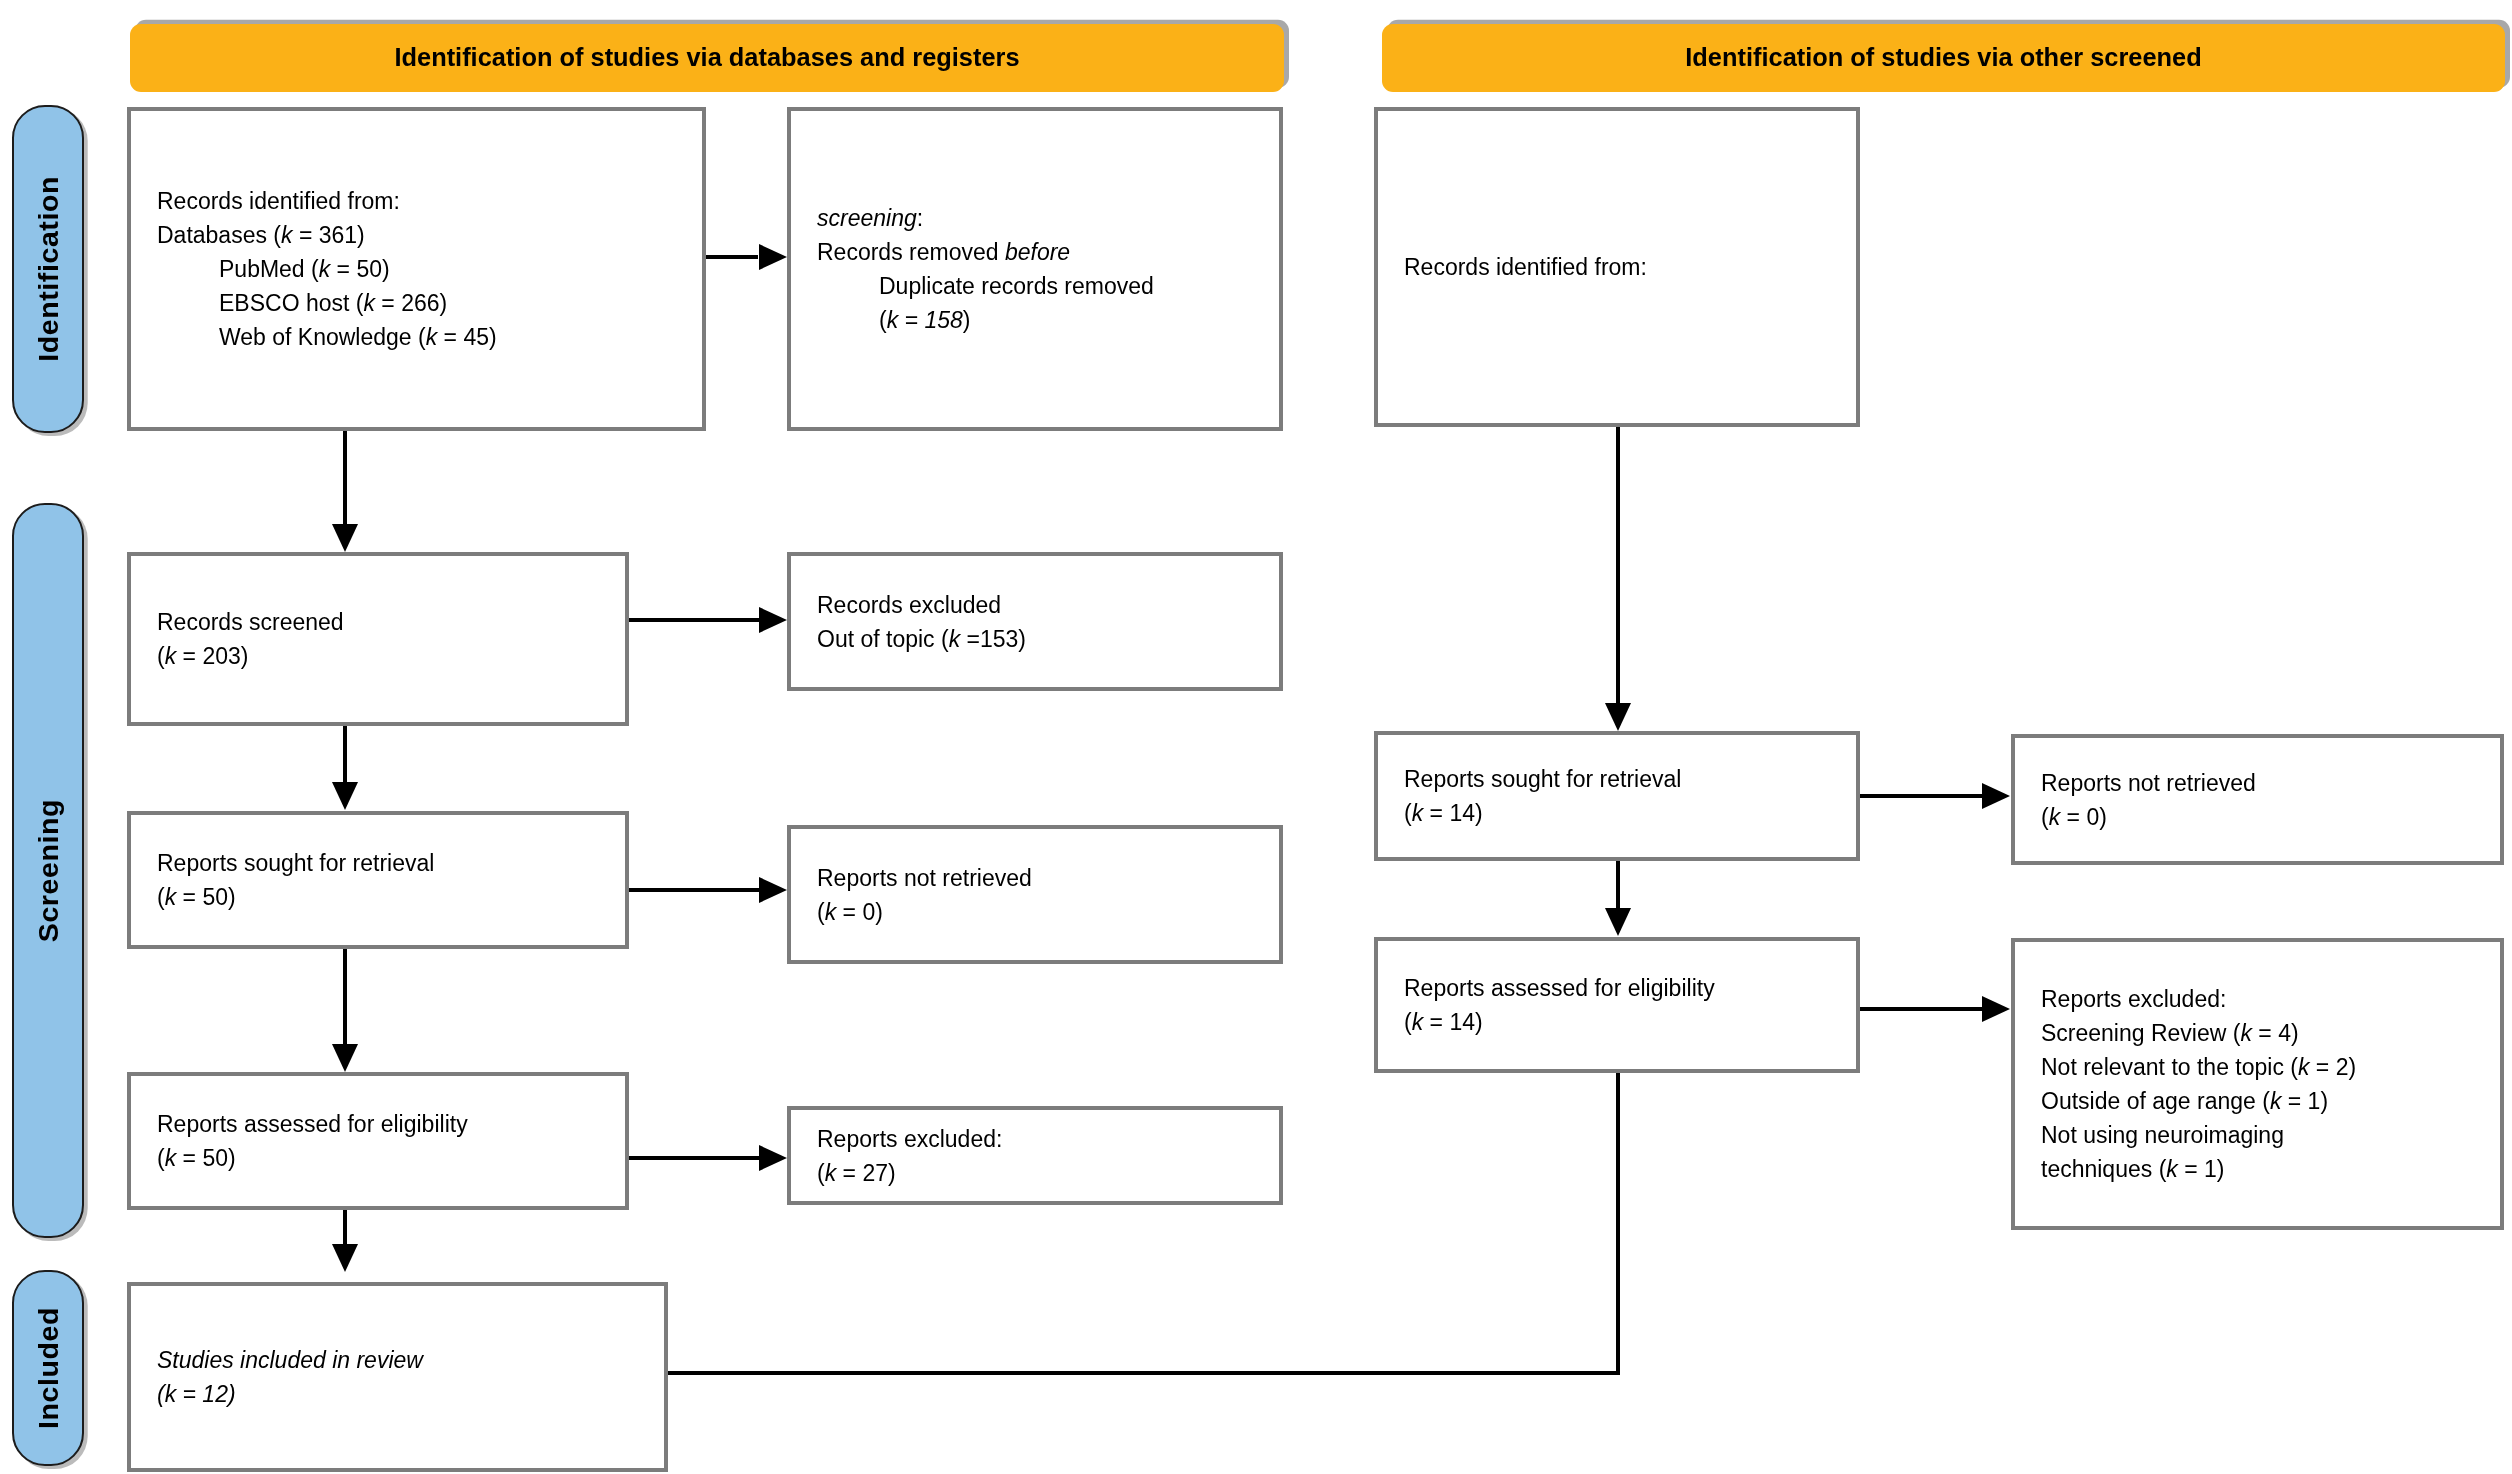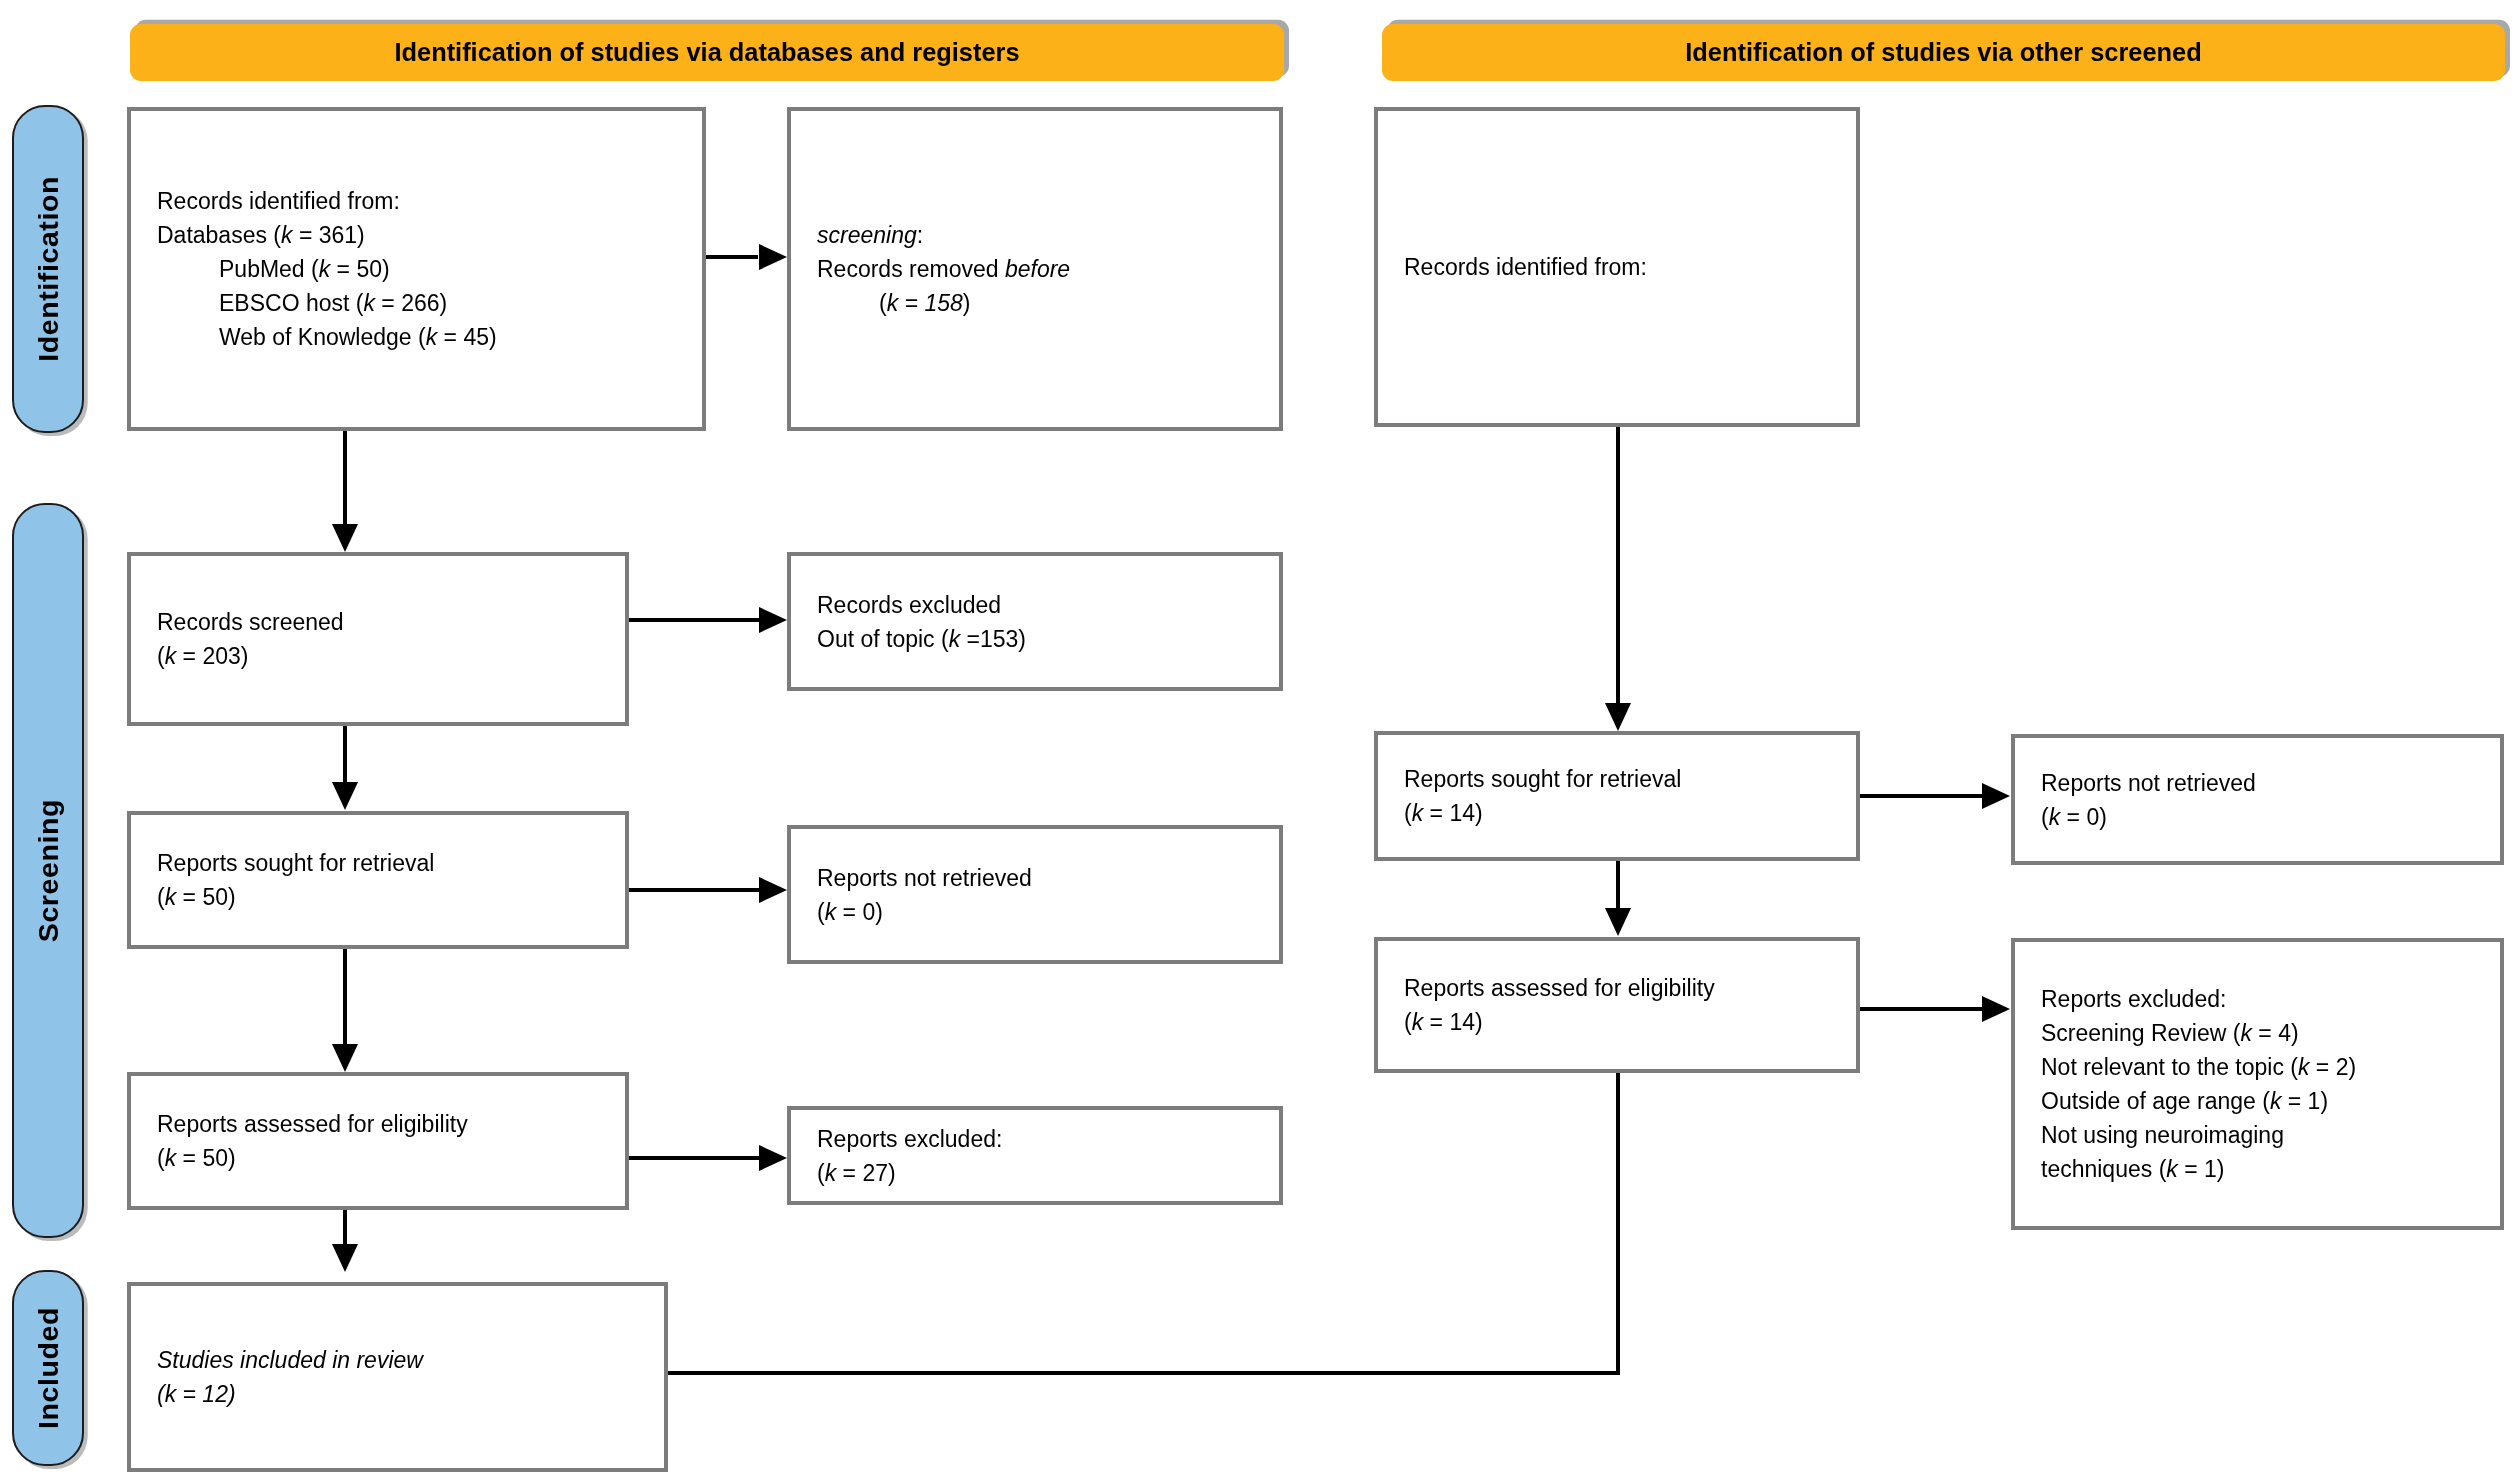--- a/index.html
+++ b/index.html
@@ -1,20 +1,20 @@
 <!DOCTYPE html>
 <html style="--banner-color: #FBB117; --sidebar-color: #90C3E8; --box-border: #7C7C7C; --arrow-color: #000000;font-size:10px"><head>
 <meta charset="utf-8">
 <style>
   html,body{margin:0;padding:0;background:#ffffff;}
   body{width:2512px;height:1474px;font-family:"Liberation Sans",sans-serif;color:#000;}
   #canvas{position:relative;width:2512px;height:1474px;background:#fff;overflow:hidden;}
 
   .banner{
-    position:absolute;height:57px;border-radius:11px;
+    position:absolute;height:68px;border-radius:11px;
     background:var(--banner-color,#FBB117);
     box-shadow:5px -4.3px 0 0 #a8a8a8;
     display:flex;align-items:center;justify-content:center;
     font-size:25.4px;font-weight:bold;
   }
   .side{
     position:absolute;left:12.4px;width:72px;border-radius:33px;
     background:var(--sidebar-color,#90C3E8);
     border:2.5px solid #1c1c1c;box-sizing:border-box;
     box-shadow:3.7px 3.1px 0 0 rgba(120,120,120,.5);
@@ -112,20 +112,21 @@
   <div class="fbox" style="left:127px;top:107px;width:579px;height:324px;">
       <div class="line"><span>Records identified from:</span></div>
       <div class="line"><span>Databases (</span><em>k</em><span> = 361)</span></div>
       <div class="line indent"><span>PubMed (</span><em>k</em><span> = 50)</span></div>
       <div class="line indent"><span>EBSCO host (</span><em>k</em><span> = 266)</span></div>
       <div class="line indent"><span>Web of Knowledge (</span><em>k</em><span> = 45)</span></div>
     </div>
   <div class="fbox" style="left:787px;top:107px;width:496px;height:324px;">
       <div class="line"><em>screening</em><span>:</span></div>
       <div class="line"><span>Records removed </span><em>before</em></div>
+      <div class="line indent"><span>Duplicate records removed</span></div>
       <div class="line indent"><span>(</span><em>k = 158</em><span>)</span></div>
     </div>
   <div class="fbox" style="left:127px;top:552px;width:502px;height:174px;">
       <div class="line"><span>Records screened</span></div>
       <div class="line"><span>(</span><em>k</em><span> = 203)</span></div>
     </div>
   <div class="fbox" style="left:787px;top:552px;width:496px;height:139px;">
       <div class="line"><span>Records excluded</span></div>
       <div class="line"><span>Out of topic (</span><em>k</em><span> =153)</span></div>
     </div>

